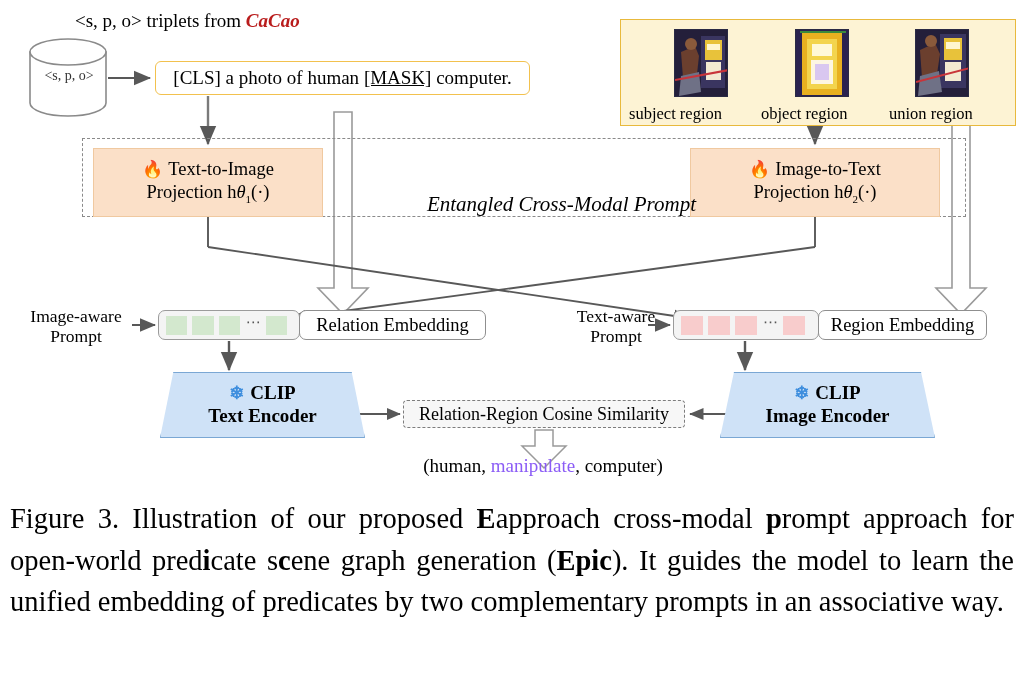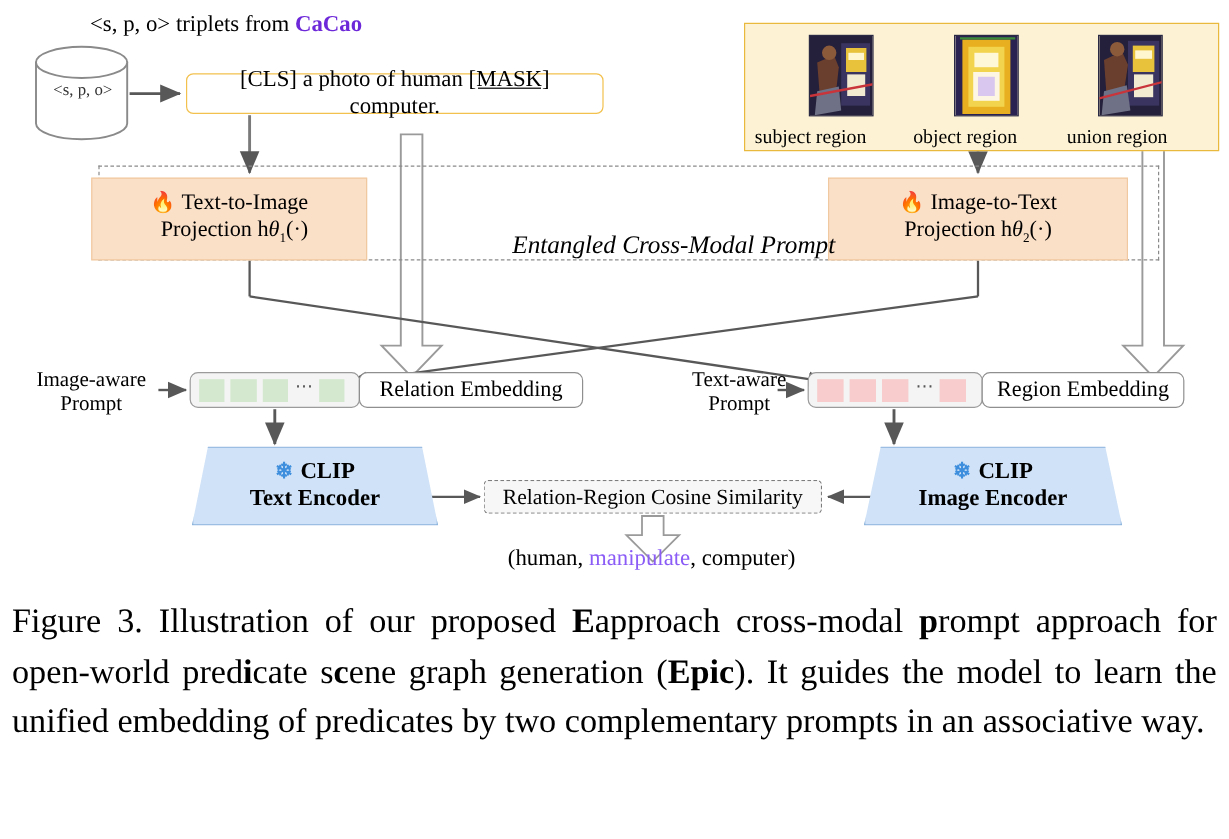--- a/index.html
+++ b/index.html
@@ -7,26 +7,26 @@
     width:1024px;height:699px;background:#ffffff;
     font-family:"Liberation Serif", serif;
     color:#000;overflow:hidden;position:relative;
   }
   #fig{position:absolute;left:0;top:0;width:1024px;height:490px;}
   .abs{position:absolute;}
   .ctr{display:flex;align-items:center;justify-content:center;text-align:center;}
 
   
   #triplet-caption{left:75px;top:10px;font-size:19px;white-space:nowrap;}
-  #triplet-caption .cacao{color:#6d28d9;font-weight:bold;}
+  #triplet-caption .cacao{color:#b91c1c;font-weight:bold;font-style:italic;}
 
   #db-label{left:30px;top:68px;width:78px;font-size:14px;text-align:center;color:#333;}
 
   #cls-box{
-    left:155px;top:61px;width:348px;height:34px;
+    left:155px;top:61px;width:375px;height:34px;
     border:1.6px solid #F2C14E;border-radius:6px;background:#fff;
     font-size:19px;padding:0 8px;box-sizing:border-box;
   }
   #cls-box .mask{text-decoration:underline;}
 
   
   #img-panel{
     left:620px;top:19px;width:396px;height:107px;
     background:#FDF3D4;border:1.4px solid #E8B93C;box-sizing:border-box;
   }
@@ -35,21 +35,21 @@
 
   
   #dashed-main{
     left:82px;top:138px;width:884px;height:79px;
     border:1.4px dashed #8a8a8a;box-sizing:border-box;
   }
   .proj-box{
     border:1px solid #F0C9A0;background:#FBE0C8;
     font-size:18.5px;line-height:1.25;box-sizing:border-box;
   }
-  #proj-left{left:76px;top:148px;width:230px;height:69px;text-align:right;}
+  #proj-left{left:93px;top:148px;width:230px;height:69px;}
   #proj-right{left:690px;top:148px;width:250px;height:69px;text-align:center;}
   .fire{font-size:17px;margin-right:5px;}
   .sub{font-size:11px;vertical-align:sub;}
   .ital{font-style:italic;}
 
   #entangled-title{
     left:396px;top:163px;width:300px;font-size:21px;font-style:italic;
     text-align:right;white-space:nowrap;margin-top:29px;
   }
 

